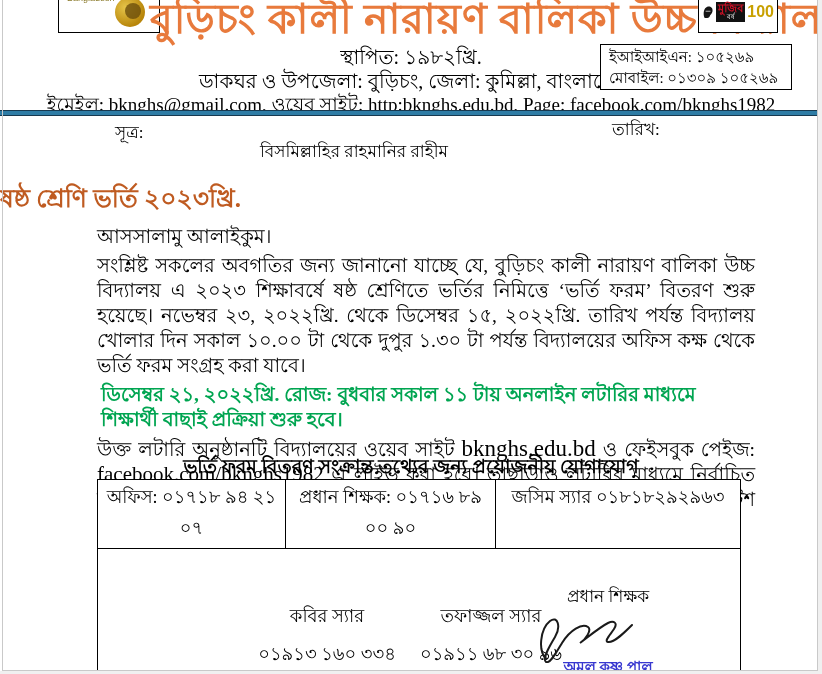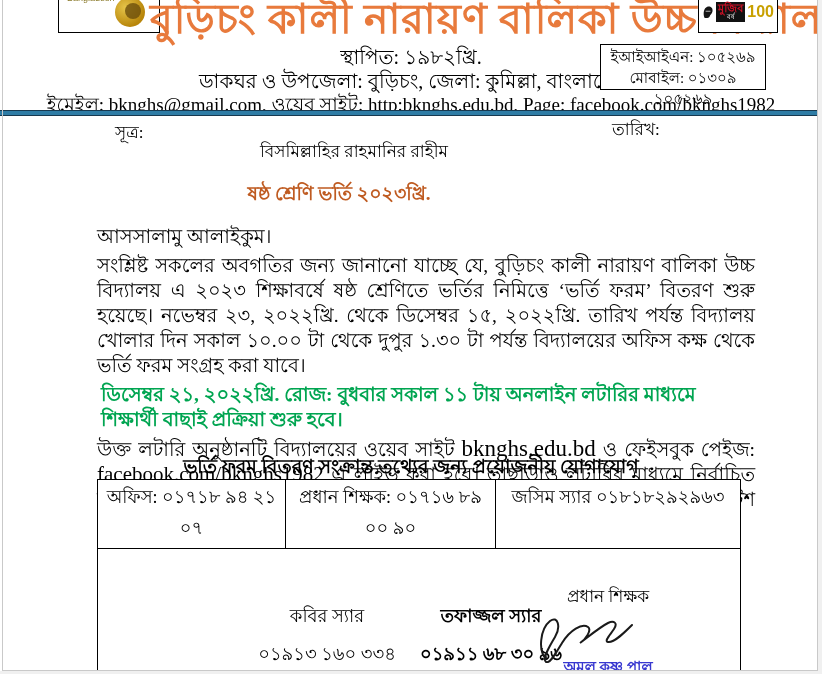--- a/index.html
+++ b/index.html
@@ -32,34 +32,34 @@
   .mujib-chip { background:#111; color:#fff; padding:1px 2px; line-height:1;
     display:flex; flex-direction:column; align-items:center; }
   .mujib-chip .mj { color:#CE1126; font-weight:bold; font-size:11px; }
   .mujib-chip .bj { color:#fff; font-size:7px; }
   .m100 { color:#C8A000; font-weight:bold; font-size:16px; font-family:"Liberation Sans",sans-serif;
     line-height:1; }
 
   .established { position:absolute; top:42px; left:0; width:822px; text-align:center; font-size:20px; }
   .address     { position:absolute; top:66px; left:0; width:822px; text-align:center; font-size:20px; }
 
-  .eiin-box { position:absolute; left:600px; top:44px; width:166px; height:46px;
-    border:1.5px solid #000; background:#fff; font-size:15px; line-height:21px; padding:2px 8px;text-align:center; }
+  .eiin-box { position:absolute; left:600px; top:44px; width:192px; height:46px;
+    border:1.5px solid #000; background:#fff; font-size:15px; line-height:21px; padding:2px 8px; }
 
   .contact-line { position:absolute; top:90px; left:0; width:822px; text-align:center; font-size:19px; }
 
   .divider { position:absolute; top:110px; left:0; width:822px; height:6px;
     background:#2E7CA5; border-top:1.5px solid #17394f; border-bottom:1px solid #17394f; }
 
   
   .ref-label  { position:absolute; left:115px; top:119px; font-size:17px; }
   .date-label { position:absolute; left:612px; top:116px; font-size:17px; }
   .bismillah  { position:absolute; top:138px; left:0; width:708px; text-align:center; font-size:17px; }
-  .notice-title { position:absolute; top:179px; left:0; width:678px; text-align:center;
-    font-size:19px; font-weight:bold; color:#BF5B21; }
+  .notice-title { position:absolute; top:179px; left:0; width:678px; 
+    font-size:25px; font-weight:bold; color:#BF5B21; }
 
   
   .body-block { position:absolute; left:97px; top:224px; width:658px; font-size:19.5px;
     line-height:25px; }
   .greeting { margin-bottom:4px; }
   .para { text-align:justify; margin-bottom:4px; }
   .highlight { color:#00A551; font-weight:bold; margin:4px 4px; }
   .latin-big { font-size:23px; }
   .latin-med { font-size:21px; }
 
@@ -69,21 +69,21 @@
   .contact-table { position:absolute; left:97px; top:479px; width:644px; border:1.5px solid #000;
     font-size:18px; background:#fff; }
   .ct-row1 { display:flex; border-bottom:1.5px solid #000; }
   .ct-cell { padding:3px 4px; text-align:center; }
   .ct-c1 { width:188px; border-right:1.5px solid #000; }
   .ct-c2 { width:210px; border-right:1.5px solid #000; }
   .ct-c3 { flex:1; }
   .ct-merged { padding:5px 0 9px; }
   .ct-pair { display:flex; padding-left:148px;margin-top:48px; }
   .ct-col { width:162px; text-align:center; }
-  .ct-col + .ct-col { margin-left:2px;font-weight:bold; }
+  .ct-col + .ct-col { margin-left:2px; }
   .ct-phones { margin-top:7px; }
 
   
   .sig-block { position:absolute; left:500px; top:583px; width:216px; text-align:center; }
   .sig-title { font-size:17px; margin-bottom:2px;text-align:center; }
   .sig-scribble { margin-left:-20px; }
   .sig-name, .sig-desg, .sig-school { color:#3838D0; line-height:16px; }
   .sig-name { font-size:15px; font-weight:bold; margin-top:-8px; }
 </style>
 </head>

